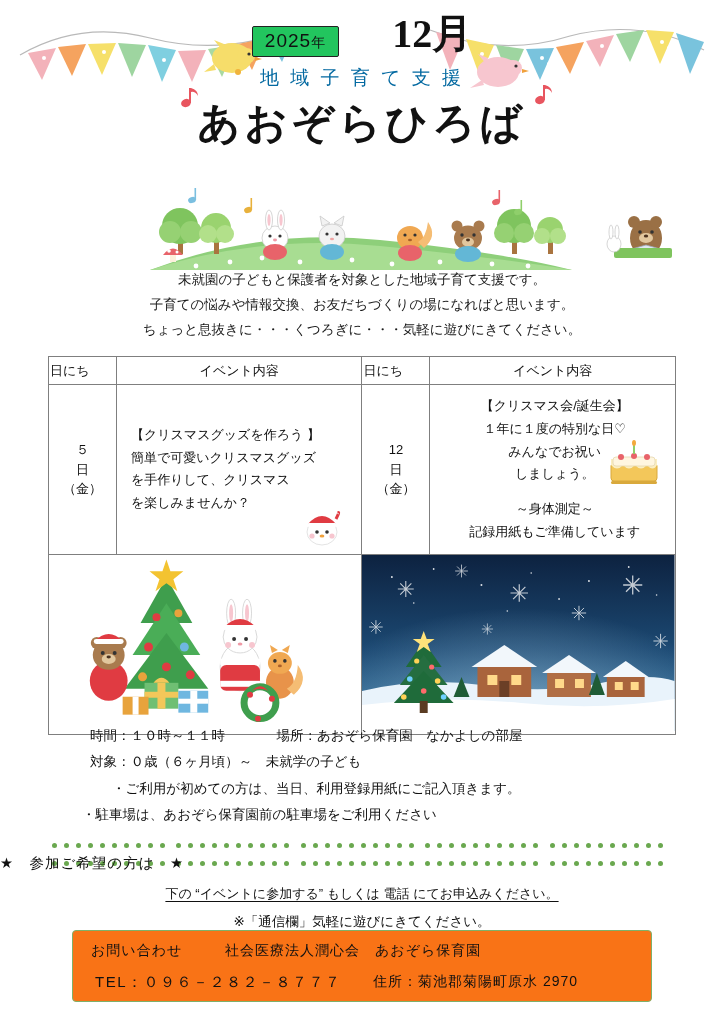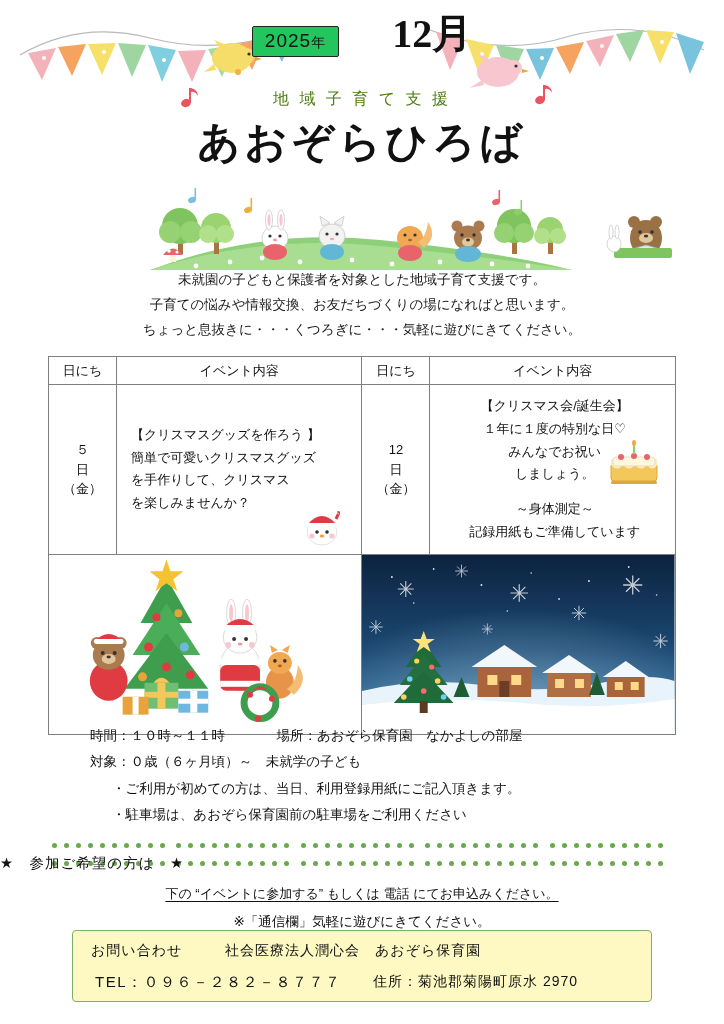--- a/index.html
+++ b/index.html
@@ -28,21 +28,21 @@
     padding:3px 12px 4px 12px; background:#22c55e;
     font-size:19px; letter-spacing:1px;
   }
   .date-nen { font-size:14px; }
   .date-month {
     font-size:40px; font-weight:bold; line-height:1;
     font-family:"Liberation Serif", "DejaVu Serif", serif;
     margin-left:47px;
   }
   .sub-title {
-    margin-top:32px; font-size:16px; letter-spacing:3px; color:#4d7c0f;
+    margin-top:8px; font-size:19px; letter-spacing:3px; color:#0369a1;
   }
   .main-title {
     margin-top:4px; font-size:42px; font-weight:bold; letter-spacing:4px;
     font-family:"DejaVu Sans", "Liberation Sans", sans-serif;
     color:#111;
   }
 
   
   .illus { position:absolute; top:178px; left:0; width:724px; height:90px; }
 
@@ -57,38 +57,38 @@
     position:absolute; top:356px; left:48px; width:628px;
     border-collapse:collapse;
   }
   .tbl td, .tbl th {
     border:1px solid #7f7f7f;
     font-weight:normal;
     font-size:13px;
     color:#111;
     vertical-align:middle;
   }
-  .th-date { width:62px; height:28px; text-align:center; font-size:12.5px; }
+  .th-date { width:62px; height:28px; text-align:left; font-size:12.5px; }
   .th-cont { width:224px; height:28px; text-align:center; font-size:12.5px; }
   .cell-date {
     text-align:center; font-size:13.5px; line-height:1.5; padding:6px 0;
   }
   .cell-cont { padding:10px 10px 10px 14px; line-height:1.75; position:relative; }
   .cell-cont.center { text-align:center; }
   .img-cell { padding:0; height:176px; }
 
   
   .info {
     position:absolute; top:723px; left:0; width:616px;
     font-size:13.5px; line-height:1.95; color:#111;
   }
   .info .l1 { padding-left:90px; }
   .info .l2 { padding-left:90px; }
   .info .l3 { padding-left:112px; }
-  .info .l4 { padding-left:112px; }
+  .info .l4 { padding-left:52px;margin-left:30px; }
 
   
   .dots {
     position:absolute; top:834px; left:52px; width:622px; height:6px;
   }
   .dots span {
     display:inline-block; width:5px; height:5px; border-radius:50%;
     background:#6aa84f; margin-right:7px;
   }
 
@@ -96,21 +96,21 @@
   .apply { position:absolute; top:854px; left:0; width:724px; }
   .apply .ln1 { font-size:14.5px; letter-spacing:1px; }
   .apply .ln2 { margin-top:12px; text-align:center; font-size:13px; }
   .apply .ln2 u { text-decoration:underline; text-underline-offset:3px; }
   .apply .ln3 { margin-top:10px; text-align:center; font-size:13.5px; }
 
   
   .contact {
     position:absolute; top:930px; left:72px; width:580px; height:72px;
     border:1.5px solid #7fb069; border-radius:4px;
-    background:#fef9c3;
+    background:#f97316;
   }
   .contact .c1 {
     position:absolute; top:11px; left:18px; font-size:14px; letter-spacing:1px;
   }
   .contact .c1b {
     position:absolute; top:11px; left:152px; font-size:14px; letter-spacing:1px;
   }
   .contact .c2 {
     position:absolute; top:42px; left:22px; font-size:15px; letter-spacing:1.5px;
   }

